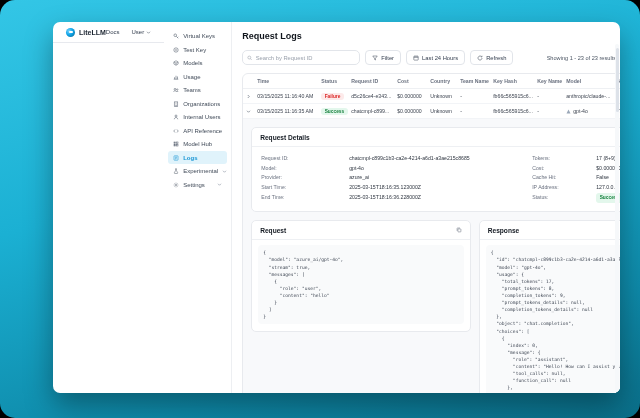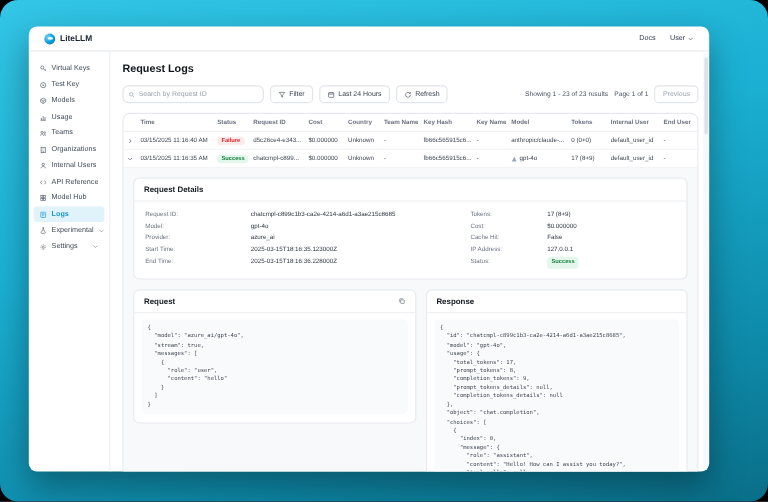--- a/index.html
+++ b/index.html
@@ -1,22 +1,22 @@
 <!DOCTYPE html>
 <html><head>
 <meta charset="utf-8">
 <style>
   * { margin:0; padding:0; box-sizing:border-box; }
   html,body { width:640px; height:418px; background:#000; overflow:hidden;
               font-family:"Liberation Sans", sans-serif; }
   .frame { position:absolute; inset:0; border-radius:15px;
            background:linear-gradient(165deg,#33c6e6 0%,#1bb0d3 40%,#0e89a8 78%,#0a6e88 100%); }
-  .window { position:absolute; left:24px; top:22px; width:567px; height:371px;
+  .window { position:absolute; left:53px; top:22px; width:567px; height:371px;
             background:#fff; border-radius:7px; overflow:hidden;
-            box-shadow:0 12px 28px rgba(0,0,0,.35); display:flex; flex-direction:column; }
+            box-shadow:0 12px 28px rgba(0,0,0,.35); display:flex; flex-direction:row; }
 
   
   .navbar { height:21px; flex:0 0 auto; border-bottom:1px solid #e7e9ee;
             display:flex; align-items:center; justify-content:space-between; padding:0 13px; }
   .brand { display:flex; align-items:center; gap:4px; }
   .logo { width:9px; height:9px; border-radius:50%;
           background:radial-gradient(circle at 35% 35%, #7dd3fc 0%, #0ea5e9 45%, #0b5e86 100%);
           position:relative; }
   .logo:after { content:""; position:absolute; left:2.5px; top:3px; width:4px; height:2px;
                 background:#fff; border-radius:1px; }

